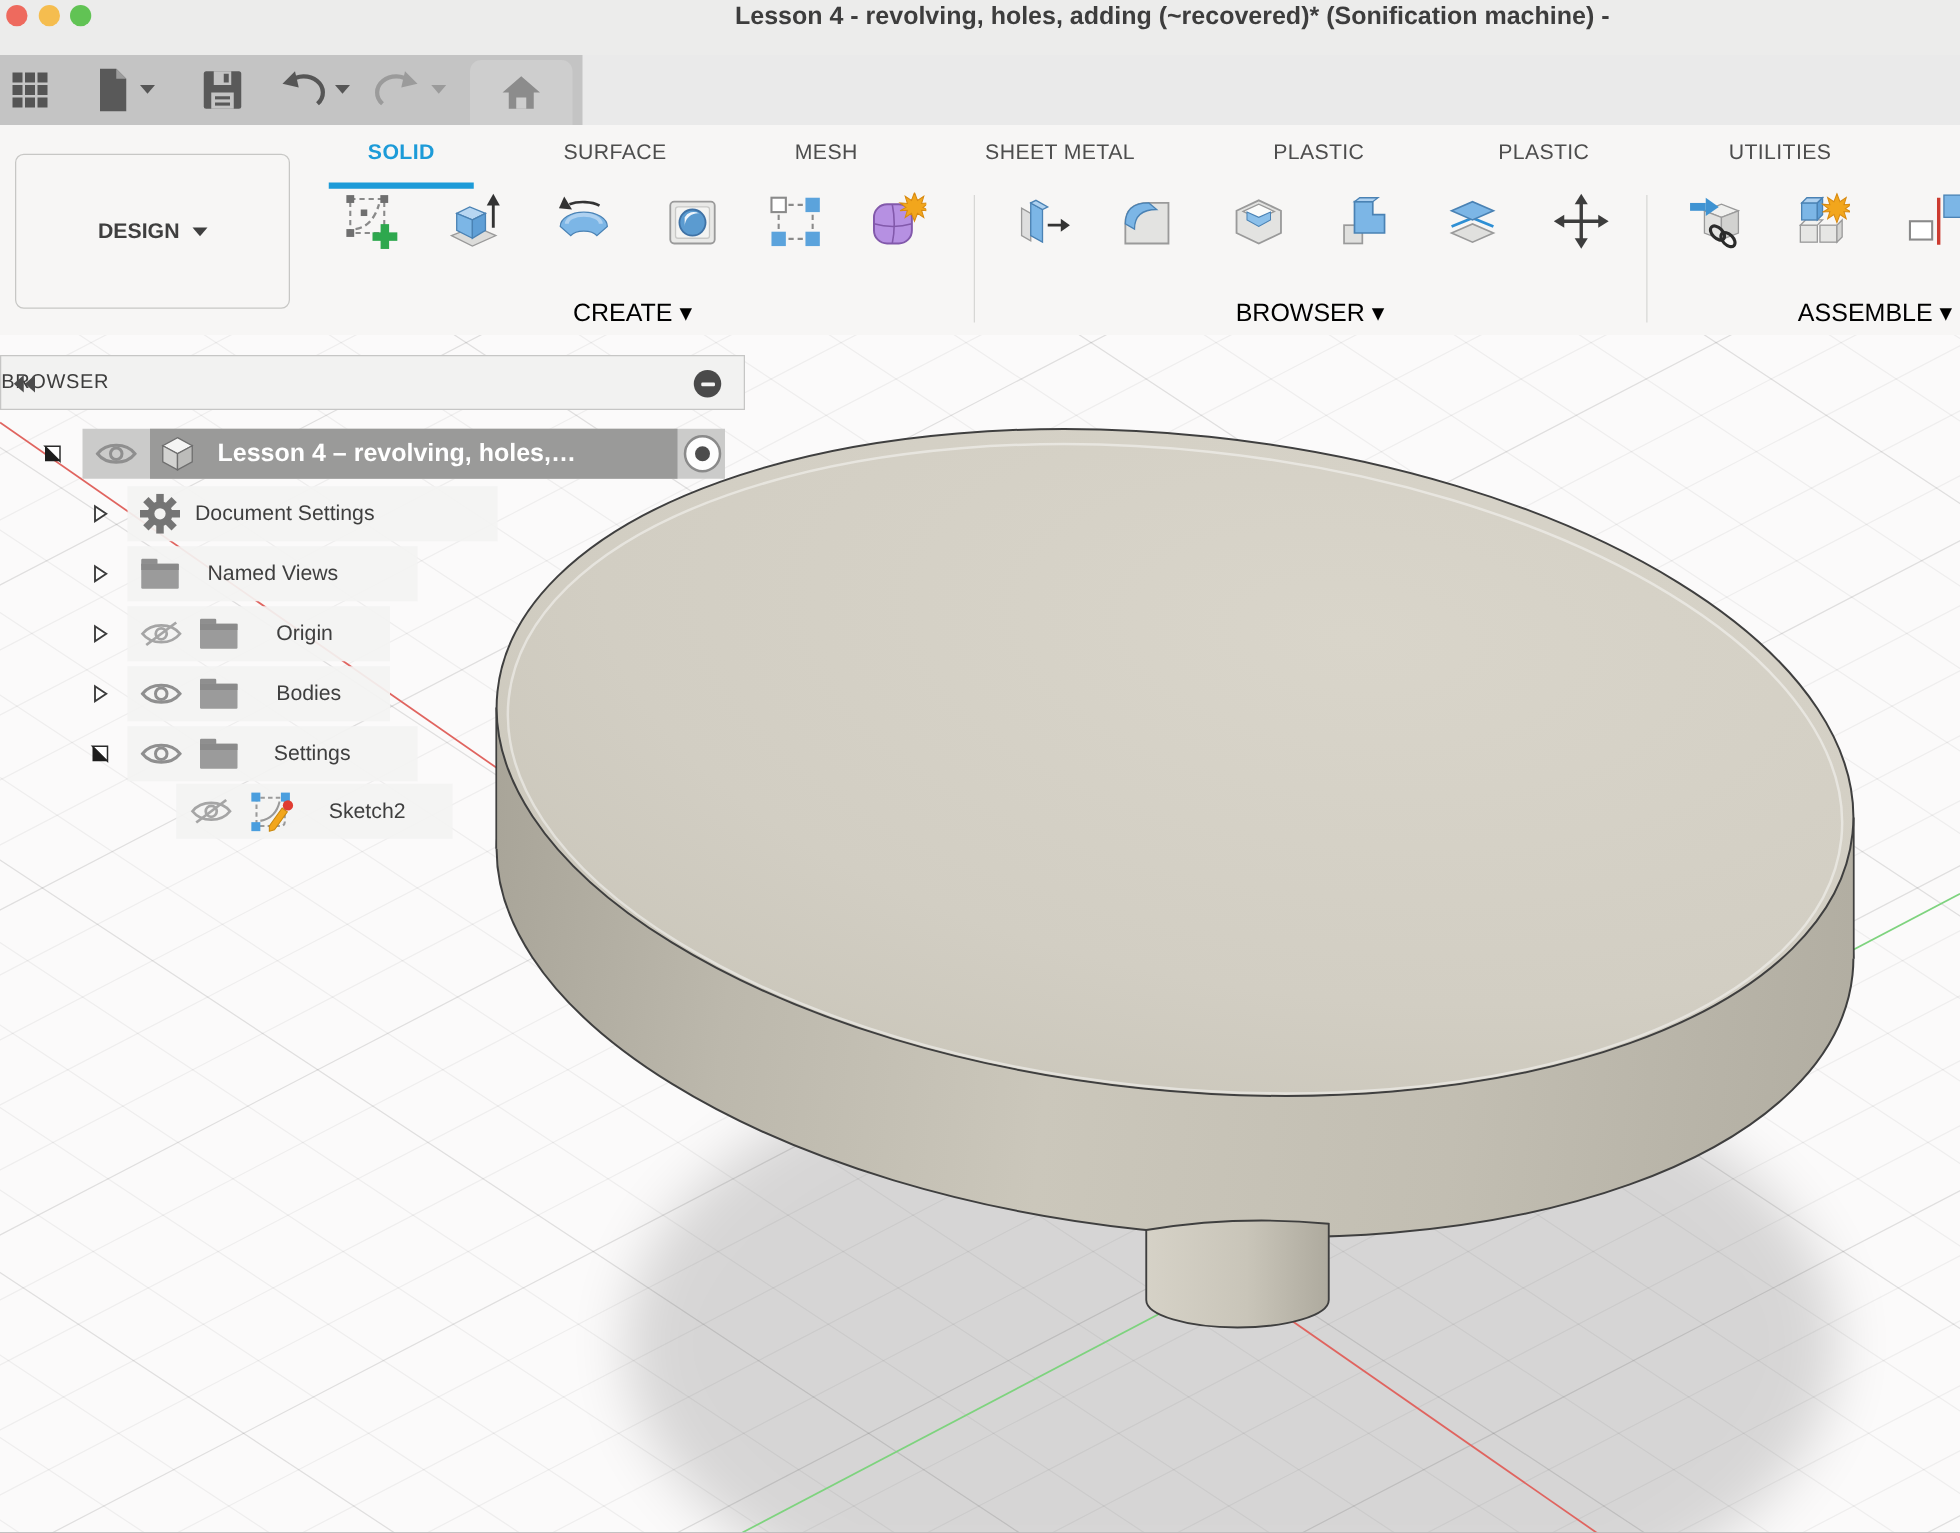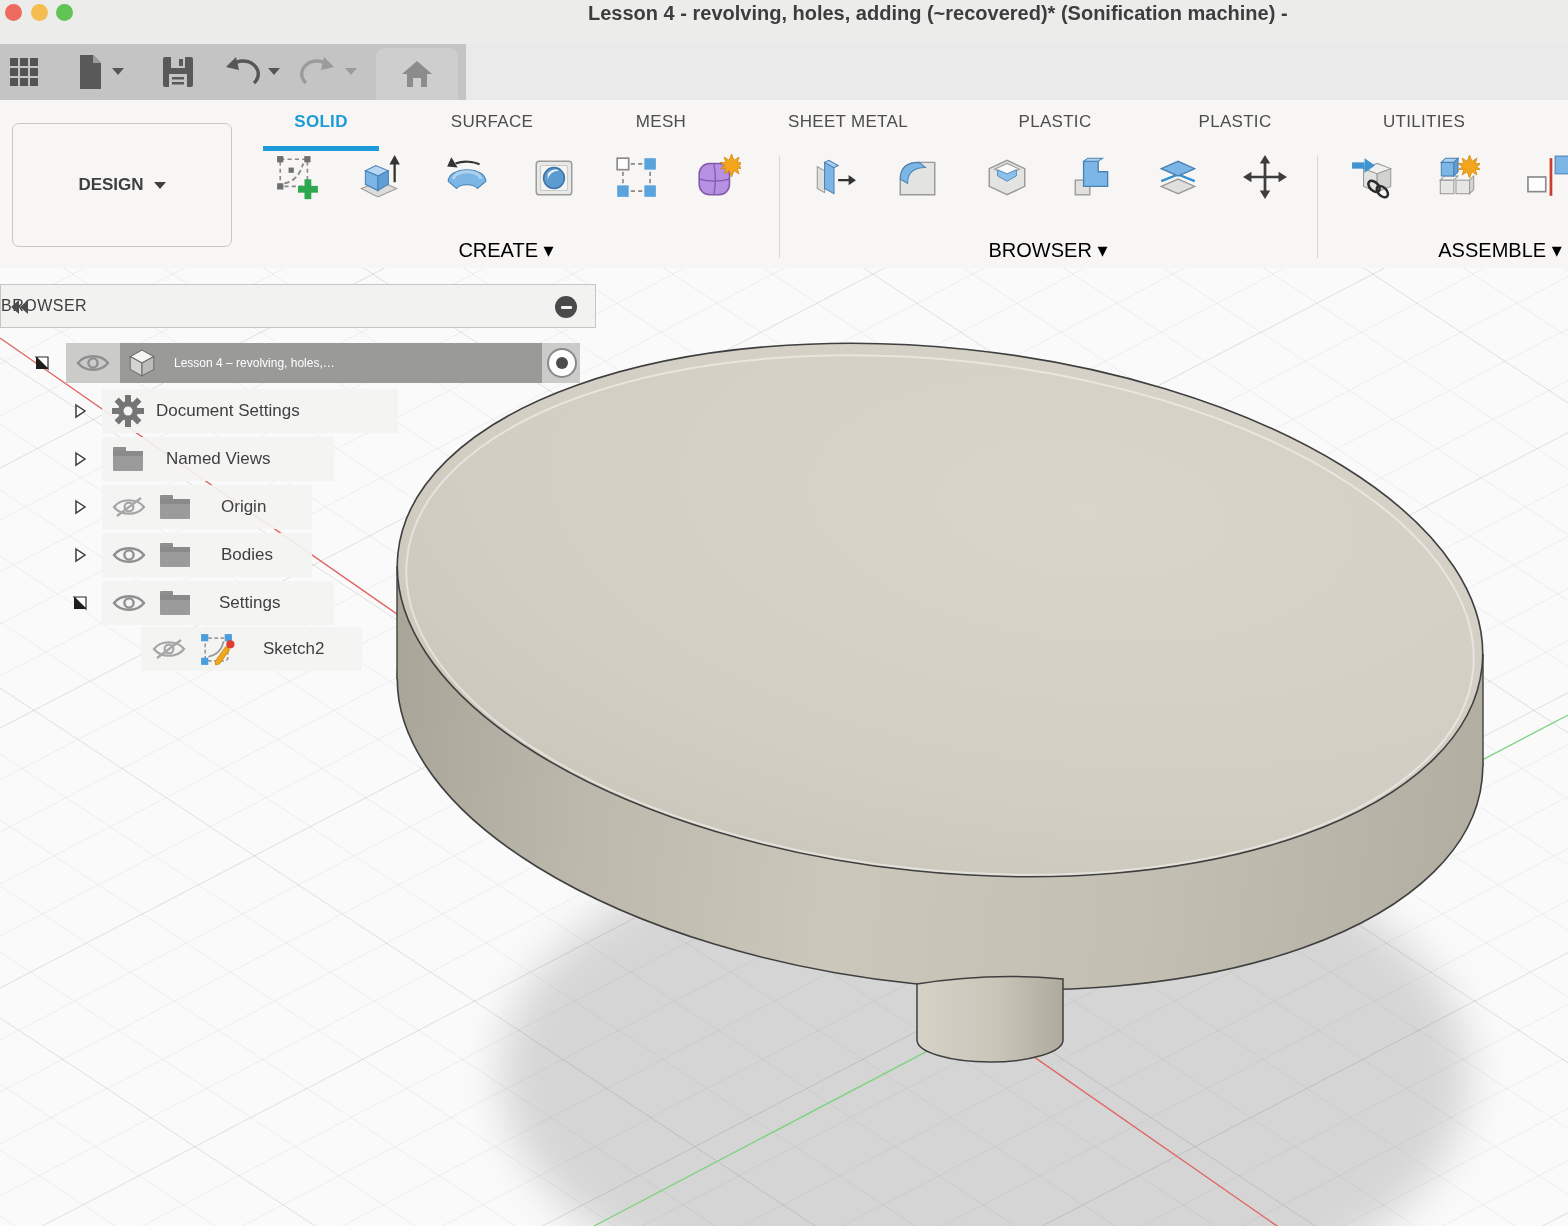--- a/index.html
+++ b/index.html
@@ -43,21 +43,21 @@
   .b-title{font-size:16px;letter-spacing:.5px;color:#3d3d3d;}
   .b-collapse{position:absolute;left:10px;top:15px;display:flex;gap:1px;}
   .b-collapse i{width:0;height:0;border-top:7px solid transparent;border-bottom:7px solid transparent;border-right:8px solid #4c4c4c;}
   .b-minus{position:absolute;right:18px;top:11px;width:22px;height:22px;border-radius:50%;background:#4a4a4a;display:flex;align-items:center;justify-content:center;}
   .b-minus i{width:11px;height:3px;background:#f4f4f4;border-radius:1px;}
   .trow{position:absolute;display:flex;align-items:center;}
   .strip{display:flex;align-items:center;background:rgba(243,243,242,.92);height:44px;}
   .tlabel{font-size:17px;color:#3f3f3f;white-space:nowrap;}
   .root-strip{position:absolute;left:66px;top:2px;width:514px;height:40px;background:#cbcbca;display:flex;align-items:center;}
   .root-sel{position:absolute;left:54px;top:0;width:422px;height:40px;background:#9a9a99;display:flex;align-items:center;gap:18px;padding-left:8px;box-sizing:border-box;}
-  .root-sel span{color:#fff;font-weight:normal;font-size:12px;white-space:nowrap;}
+  .root-sel span{color:#fff;font-weight:bold;font-size:20px;white-space:nowrap;}
   .radio{position:absolute;left:481px;top:5px;width:30px;height:30px;border-radius:50%;background:#fdfdfd;border:2.5px solid #8a8a8a;box-sizing:border-box;display:flex;align-items:center;justify-content:center;}
   .radio i{width:12px;height:12px;border-radius:50%;background:#4c4c4c;}
   .disc-arrow{position:absolute;width:16px;height:16px;}
 </style>
 </head>
 <body>
 
 <svg width="0" height="0" style="position:absolute">
   <defs>
     <polygon id="star8" points="10,0 12.3,6.1 17.1,2.9 15.4,8.4 21,8 16.5,11.4 21,14 15.4,13.6 17.1,19.1 12.3,15.9 10,22 7.7,15.9 2.9,19.1 4.6,13.6 -1,14 3.5,11.4 -1,8 4.6,8.4 2.9,2.9 7.7,6.1" fill="#f2a61c" stroke="#d88a10" stroke-width="0.8"></polygon>

